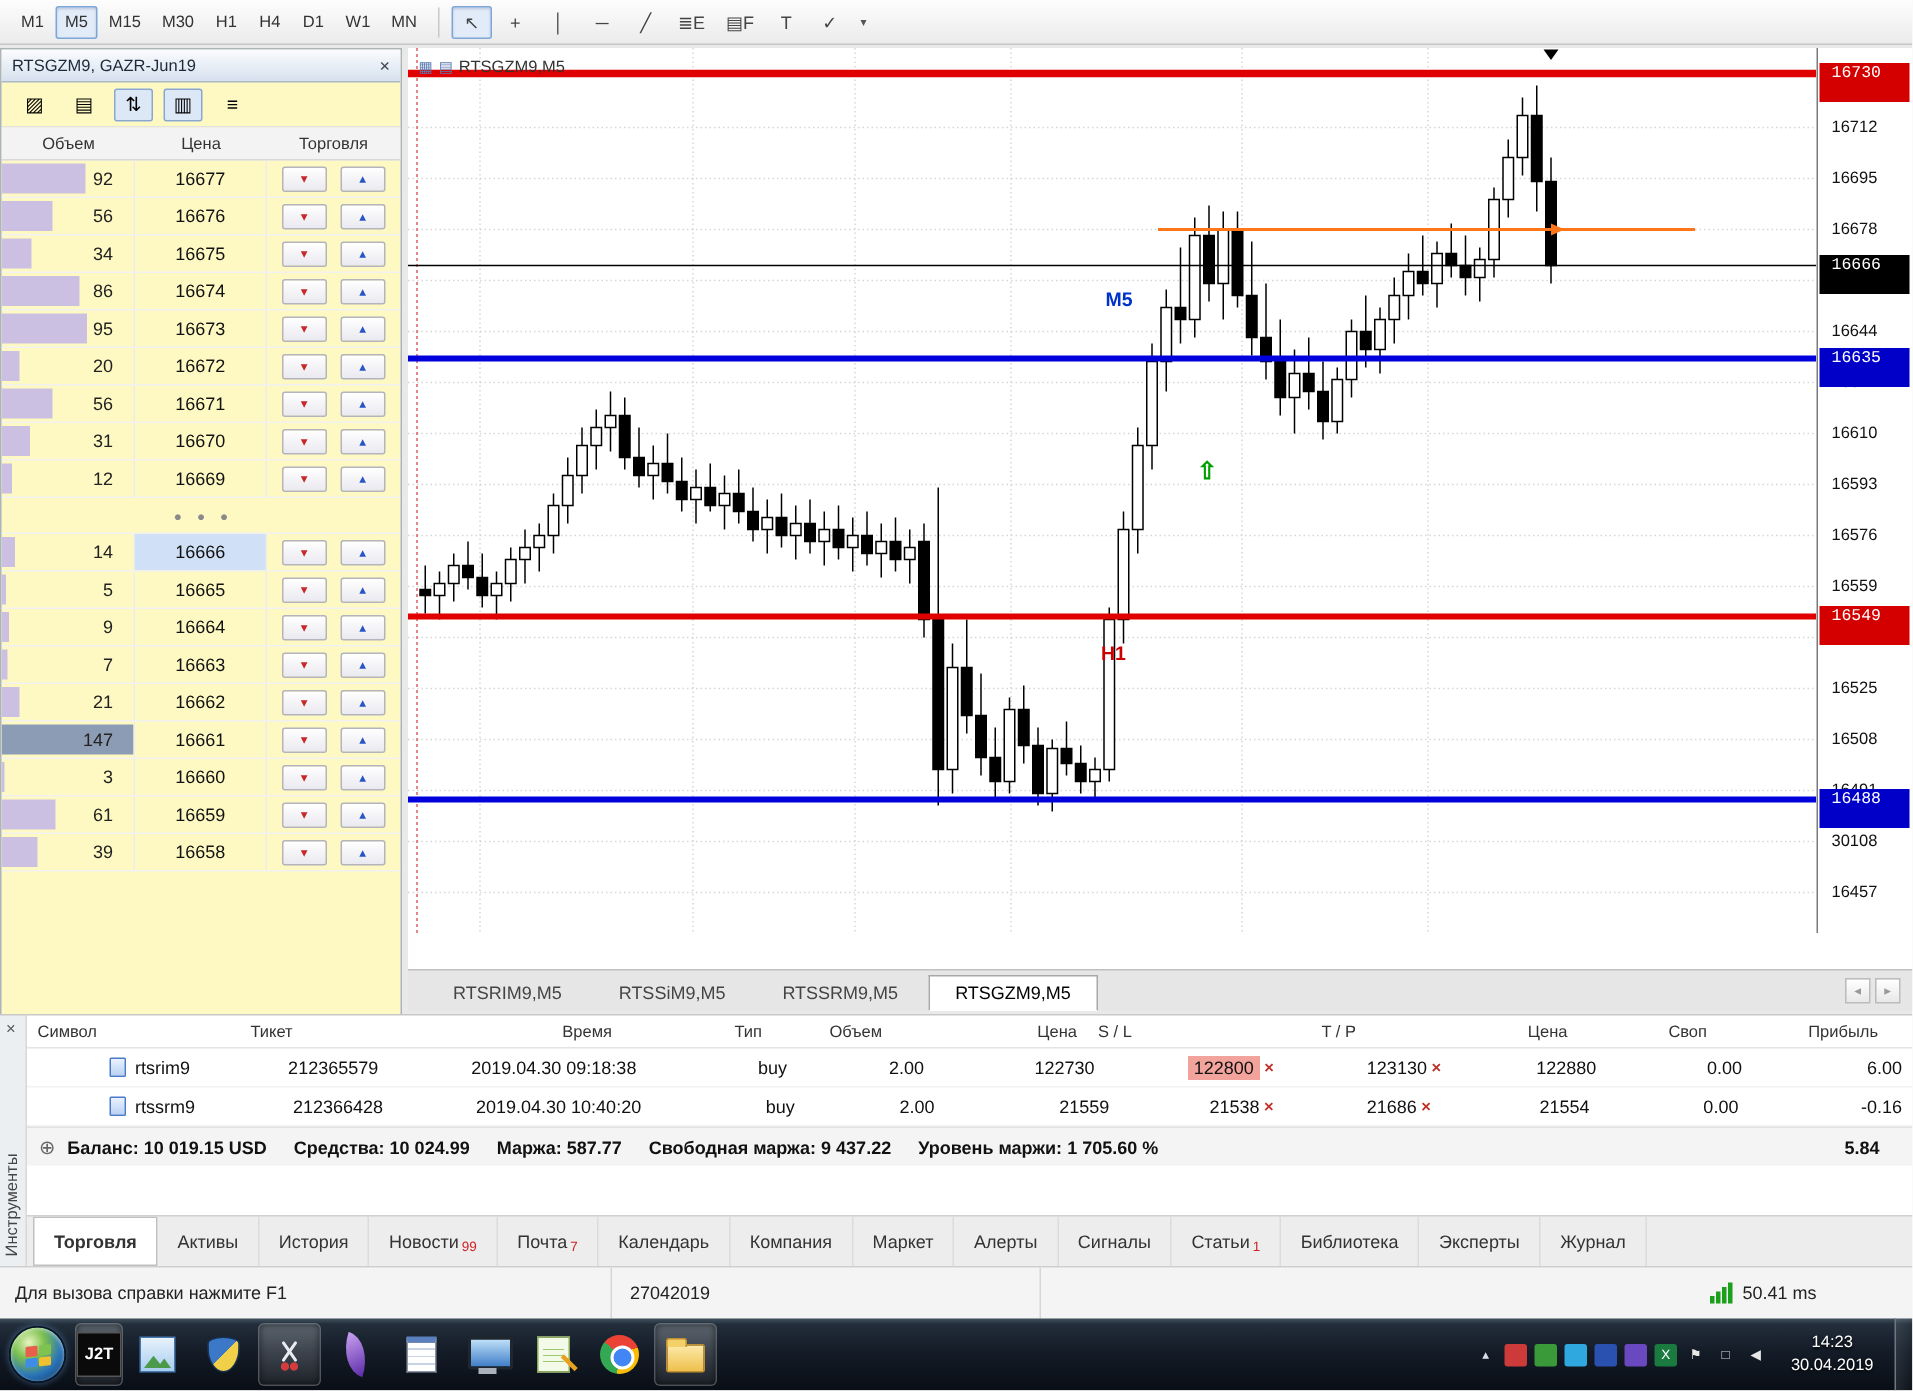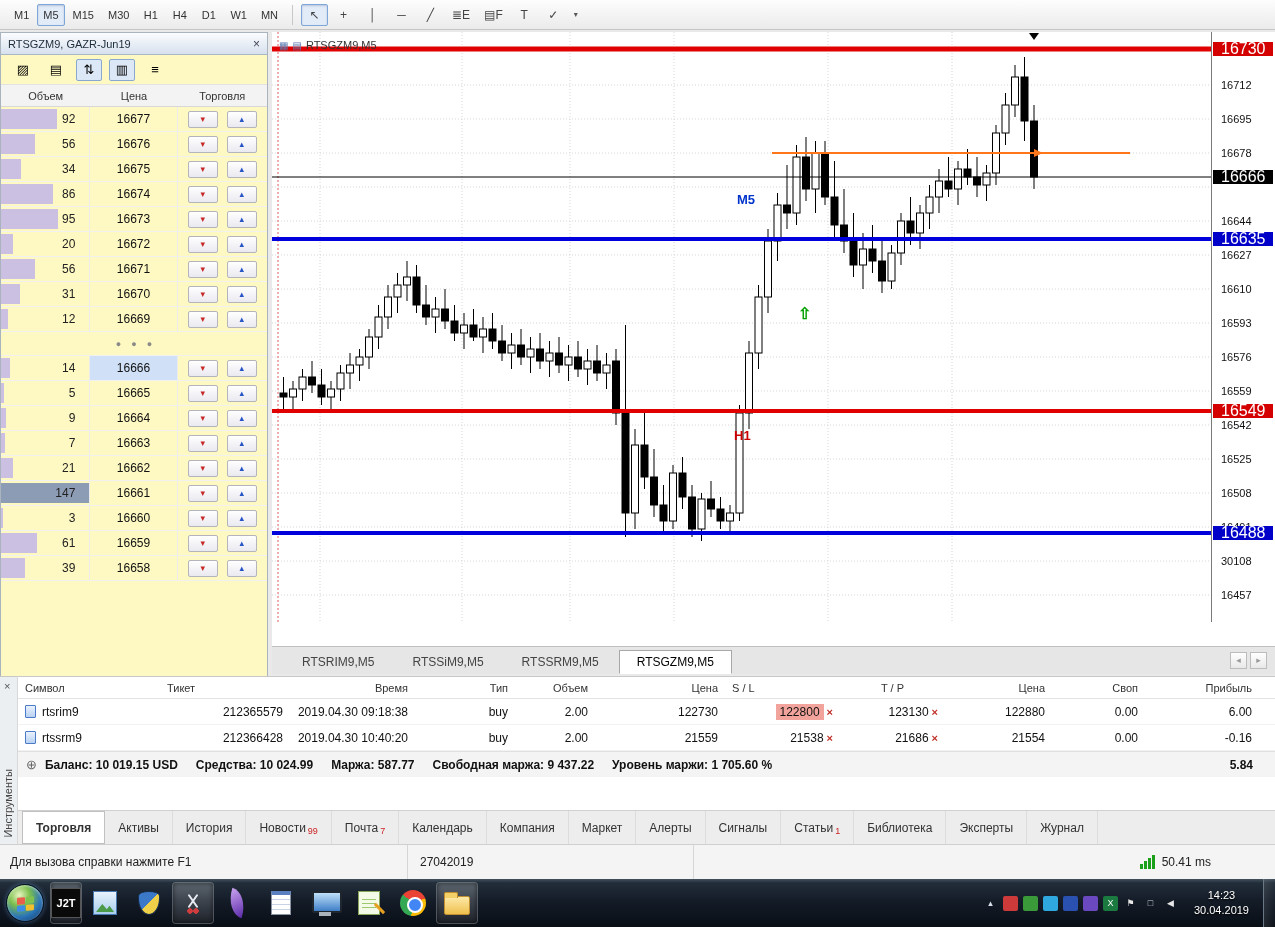--- a/index.html
+++ b/index.html
@@ -74,22 +74,22 @@
   .anno { position:absolute; font-size:13px; font-weight:bold; white-space:nowrap; }
   #chart-symbol { position:absolute; left:7px; top:7px; display:flex; gap:4px; align-items:center;
     font-size:11px; color:#333; }
   .csym-ic { font-size:10px; color:#5a7ab0; }
   #last-marker { position:absolute; left:757px; top:1px; width:0; height:0;
     border-left:5px solid transparent; border-right:5px solid transparent; border-top:7px solid #000; }
   #price-scale { position:absolute; left:939px; top:0; width:64px; height:590px;
     border-left:1px solid #7a7a7a; background:#fff; }
   .ptick { position:absolute; left:0; right:0; padding-left:9px; font-size:11px; color:#111;
     height:14px; line-height:14px; }
-  .pbadge { position:absolute; left:1px; right:2px; height:14px; line-height:14px; color:#fff;
-    font-size:16px; padding-left:8px; }
+  .pbadge { position:absolute; left:1px; right:2px; height:26px; line-height:14px; color:#fff;
+    font-size:11px; padding-left:8px;font-family:Liberation Mono, monospace; }
   #time-axis { position:absolute; left:0; top:590px; width:1003px; height:24px;
     border-top:1px solid #7a7a7a; background:#fff; }
   .tlab { position:absolute; top:5px; transform:translateX(-50%); font-size:11px; color:#111; white-space:nowrap; }
   .tlab.bold { font-weight:bold; }
 
   
   #chart-tabs { position:absolute; left:272px; top:646px; width:1003px; height:28px; background:#e6e6e6;
     border-top:1px solid #c0c0c0; display:flex; align-items:flex-end; padding-left:12px; }
   .ctab { padding:0 17px; font-size:12px; color:#444; border:1px solid transparent; margin-right:2px;
     height:24px; display:flex; align-items:center;margin-top:28px; }
@@ -103,21 +103,21 @@
     border-right:1px solid #d8d8d8; border-top:1px solid #c8c8c8; }
   #toolbox-close { position:absolute; top:3px; left:4px; font-size:11px; color:#555; }
   .vlabel { position:absolute; bottom:6px; left:2px; writing-mode:vertical-rl; transform:rotate(180deg);
     font-size:11px; color:#444; }
   #toolbox { position:absolute; left:18px; top:676px; width:1257px; height:134px; background:#fff;
     border-top:1px solid #c8c8c8; display:flex; flex-direction:column; overflow:hidden; }
   #tb-header { height:22px; flex:0 0 22px; display:flex; align-items:center; border-bottom:1px solid #e4e4e4;
     font-size:11px; color:#333; }
   .tbh { padding:0 7px; }
   .tbrow { height:26px; display:flex; align-items:center; border-bottom:1px solid #f2f2f2; font-size:12px; color:#111; }
-  .tbc { padding:0 7px; white-space:nowrap; }
+  .tbc { padding:0 7px; white-space:nowrap;margin-left:48px; }
   .tbc.num { text-align:right; }
   .tbc.sym { display:flex; align-items:center; gap:6px; }
   .tbc.flexcell { display:flex; align-items:center; justify-content:flex-end; gap:3px; }
   .posicon { width:11px; height:13px; background:linear-gradient(#eaf2ff,#b9d2f2); border:1px solid #4a7ac8; border-radius:1px; flex:0 0 11px; }
   .slval.alert { background:#f2a49c; padding:1px 4px; }
   .xbtn { color:#c03028; font-size:11px; font-weight:bold; }
   #tb-balance { height:26px; flex:0 0 26px; display:flex; align-items:center; background:#f4f4f4;
     border-top:1px solid #e0e0e0; font-weight:bold; font-size:12px; color:#111; padding:0 8px; }
   #tb-balance-icon { font-weight:normal; color:#666; font-size:13px; margin-right:8px; }
   .balitem { margin-right:18px; }

